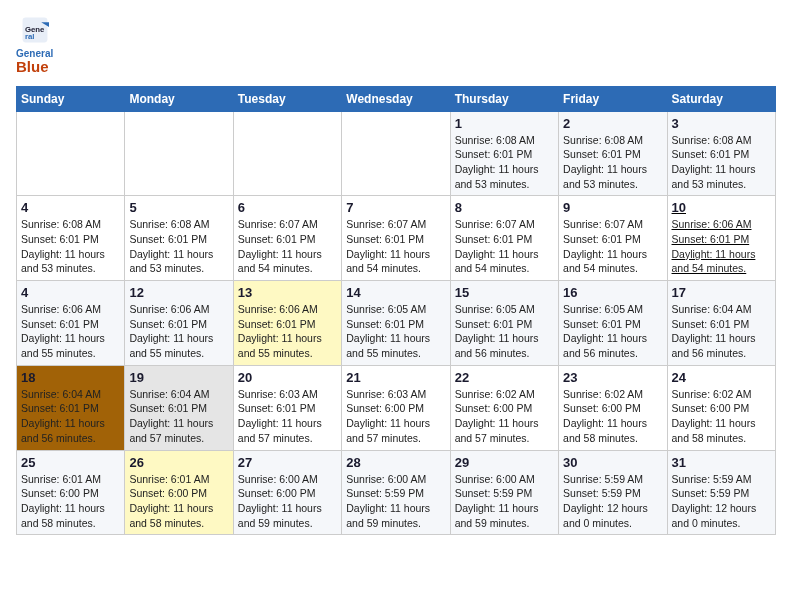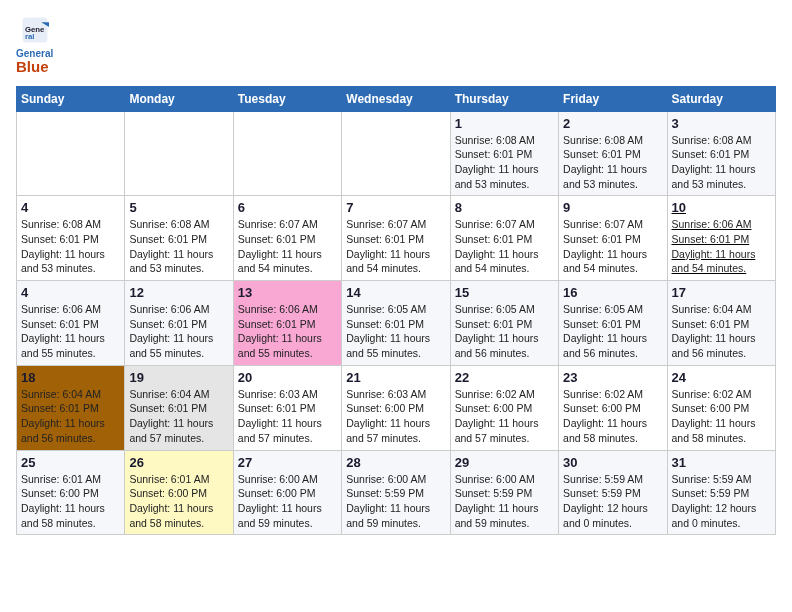--- a/index.html
+++ b/index.html
@@ -205,21 +205,21 @@
 Daylight: 11 hours
 and 55 minutes.</div>
         </td>
         <td style="background: rgb(245, 247, 250);">
           <div class="day-num">12</div>
           <div class="day-info" style="white-space: pre-line;">Sunrise: 6:06 AM
 Sunset: 6:01 PM
 Daylight: 11 hours
 and 55 minutes.</div>
         </td>
-        <td style="background: #f9a8d4;">
+        <td style="background: #fef9c3;">
           <div class="day-num">13</div>
           <div class="day-info" style="white-space: pre-line;">Sunrise: 6:06 AM
 Sunset: 6:01 PM
 Daylight: 11 hours
 and 55 minutes.</div>
         </td>
         <td style="background: rgb(245, 247, 250);">
           <div class="day-num">14</div>
           <div class="day-info" style="white-space: pre-line;">Sunrise: 6:05 AM
 Sunset: 6:01 PM

